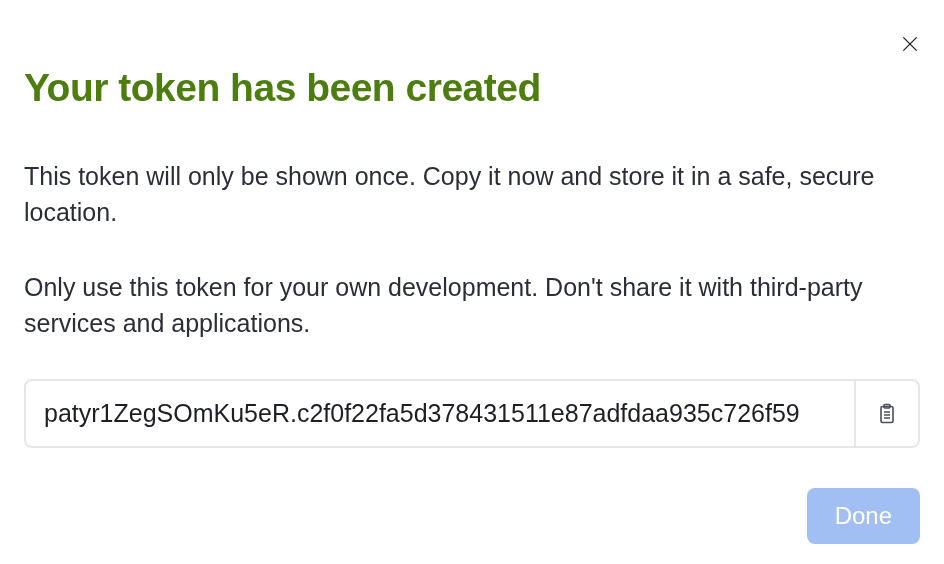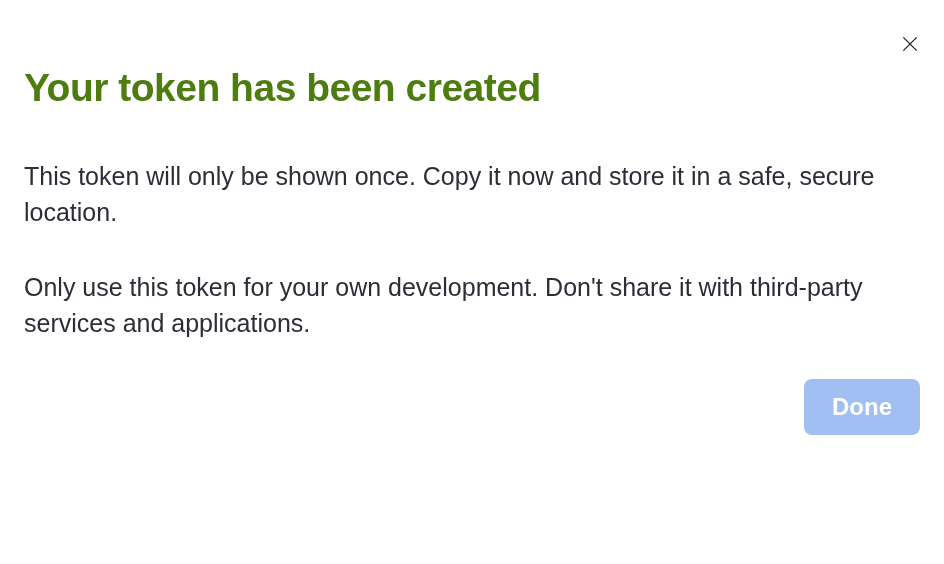--- a/index.html
+++ b/index.html
@@ -97,21 +97,21 @@
     .footer {
       display: flex;
       justify-content: flex-end;
     }
     .done-btn {
       background: #a1bff3;
       color: #ffffff;
       border: none;
       border-radius: 8px;
       font-size: 24px;
-      font-weight: 700;
+      font-weight: 400;
       padding: 14px 28px;
       cursor: pointer;
     }
   </style>
 </head>
 <body>
 
 <div class="dialog">
 
   <button class="close-btn">
@@ -120,18 +120,30 @@
       <line x1="20" y1="4" x2="4" y2="20"></line>
     </svg>
   </button>
 
   <h1 class="title">Your token has been created</h1>
 
   <p class="body-text">This token will only be shown once. Copy it now and store it in a safe, secure location.</p>
 
   <p class="body-text">Only use this token for your own development. Don't share it with third-party services and applications.</p>
 
+  <div class="token-row">
+    <input type="text" readonly="" class="token-field" value="patyr1ZegSOmKu5eR.c2f0f22fa5d378431511e87adfdaa935c726f59" style="">
+    <button class="copy-btn">
+      <svg viewBox="0 0 24 24">
+        <rect x="6" y="4.5" width="12" height="16" rx="1.5"></rect>
+        <rect x="9" y="2.5" width="6" height="3.5" rx="1"></rect>
+        <line x1="9" y1="10" x2="15" y2="10"></line>
+        <line x1="9" y1="13" x2="15" y2="13"></line>
+        <line x1="9" y1="16" x2="15" y2="16"></line>
+      </svg>
+    </button>
+  </div>
 
   <div class="footer">
     <button class="done-btn">Done</button>
   </div>
 
 </div>
 
 </body></html>

